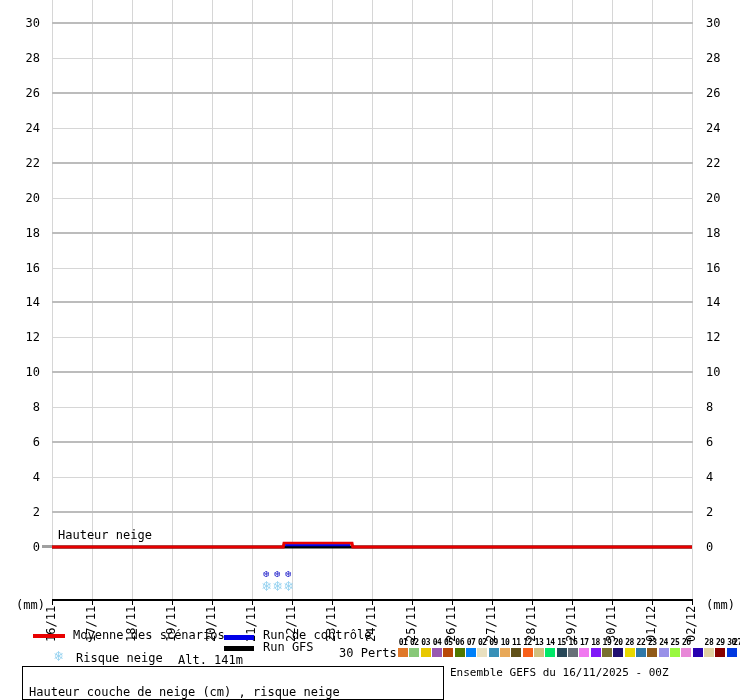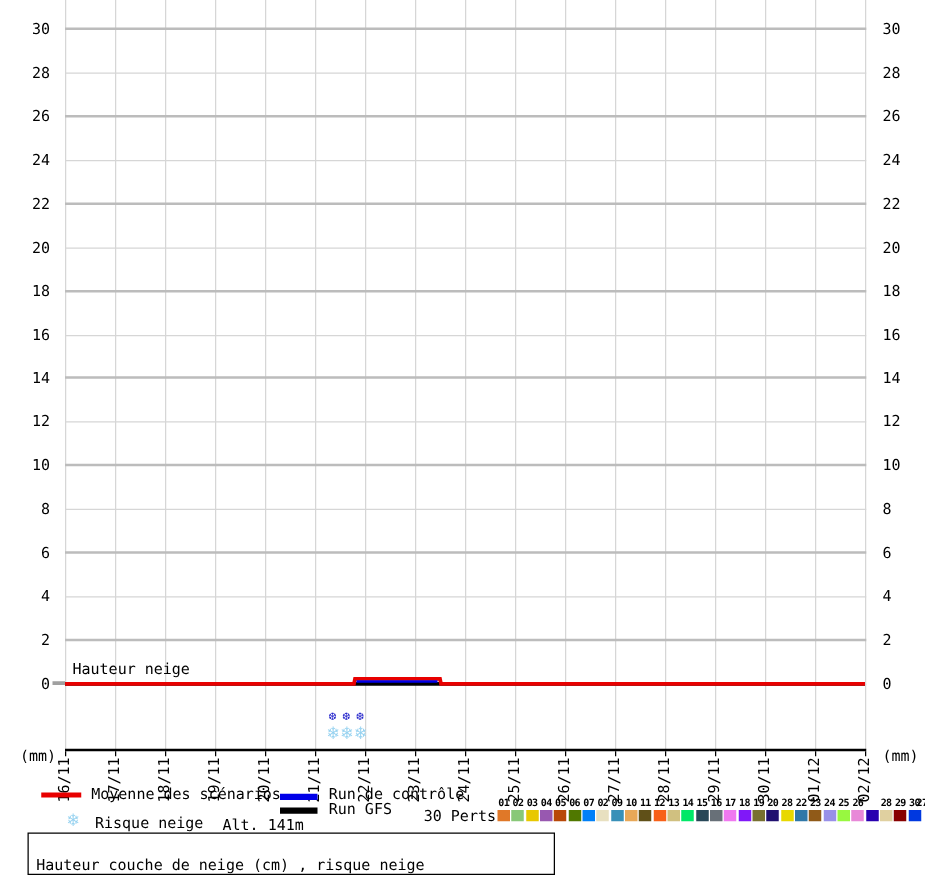--- a/index.html
+++ b/index.html
@@ -244,14 +244,15 @@
 
     <div class="legtext" style="left:54px;top:650px;font-size:15px;color:#96d2f0;">❄</div>
     <div class="legtext" style="left:76px;top:652px;">Risque neige</div>
     <div class="legtext" style="left:178px;top:654px;">Alt. 141m</div>
   </div>
 
   <div id="title-box">
     <div class="t2">Hauteur couche de neige (cm) , risque neige</div>
   </div>
 
+  <div id="info-run">Ensemble GEFS du 16/11/2025 - 00Z</div>
 
 </div>
 
 </body></html>

